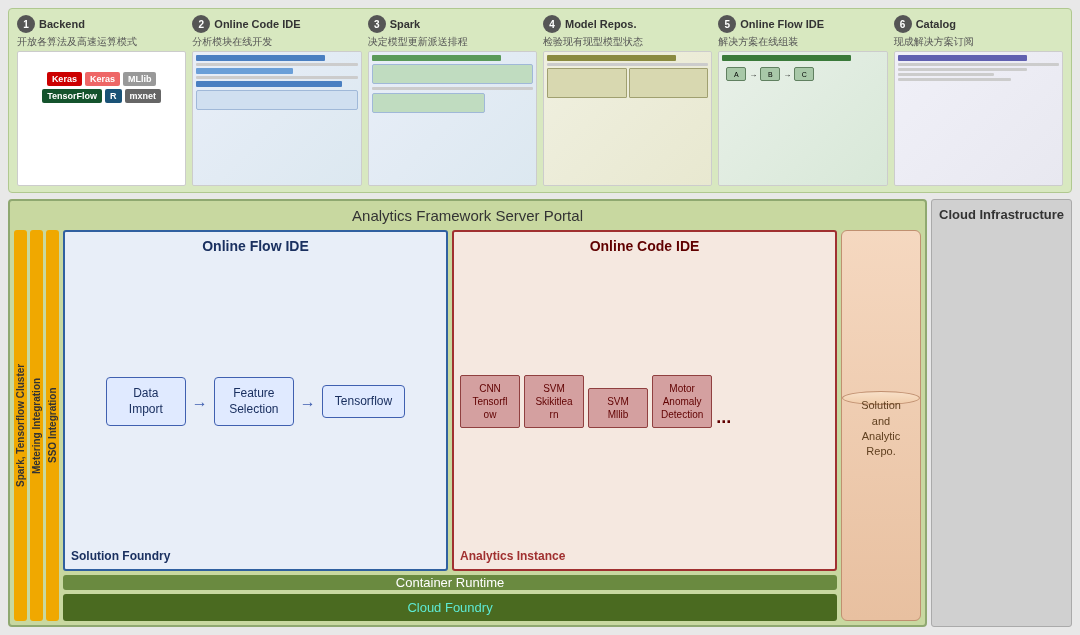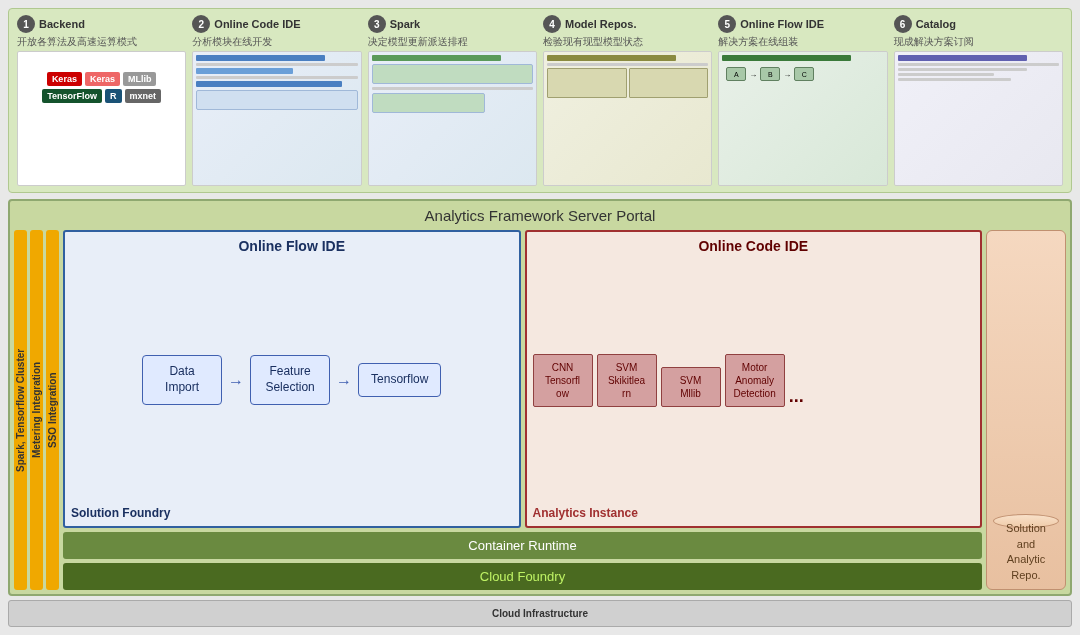--- a/index.html
+++ b/index.html
@@ -111,21 +111,21 @@
       background: #d0dff0;
       border: 1px solid #a0b8d8;
       border-radius: 2px;
       margin: 1px 0;
     }
 
     
     .main-section {
       flex: 1;
       display: flex;
-      flex-direction: column;
+      flex-direction: row;
       gap: 4px;
     }
 
     .analytics-portal-wrapper {
       flex: 1;
       background: #c8d8a0;
       border: 2px solid #8fa870;
       border-radius: 4px;
       display: flex;
       flex-direction: column;
@@ -329,25 +329,25 @@
     }
 
     .repo-cylinder {
       flex: 1;
       background: linear-gradient(180deg, #f5d8c0 0%, #e8c0a0 100%);
       border: 1.5px solid #c09070;
       border-radius: 6px;
       display: flex;
       flex-direction: column;
       align-items: center;
-      justify-content: flex-end;
+      justify-content: center;
       text-align: center;
       font-size: 11px;
       color: #604020;
-      padding: 6px;
+      padding: 0;
       line-height: 1.4;
     }
 
     .repo-cylinder-top {
       width: 100%;
       height: 14px;
       background: linear-gradient(180deg, #f8e0c8 0%, #f0ccaa 100%);
       border: 1.5px solid #c09070;
       border-radius: 50%;
       margin-bottom: -7px;
@@ -365,43 +365,42 @@
       display: flex;
       align-items: center;
       justify-content: center;
     }
 
     
     .container-runtime-bar {
       background: #6a8a40;
       color: white;
       text-align: center;
+      border-radius: 3px;
+      font-size: 13px;
+    }
+
+    
+    .cloud-foundry-bar {
+      background: #4a6a20;
+      color: #5eead4;
+      text-align: center;
       padding: 6px;
       border-radius: 3px;
       font-size: 13px;
     }
 
     
-    .cloud-foundry-bar {
-      background: #4a6a20;
-      color: #bef264;
-      text-align: center;
-      padding: 6px;
-      border-radius: 3px;
-      font-size: 13px;
-    }
-
-    
     .cloud-infra-bar {
       background: #d0d0d0;
       border: 1px solid #aaa;
       text-align: center;
       padding: 7px;
       border-radius: 3px;
-      font-size: 10px;
+      font-size: 13px;
       font-weight: bold;
       color: #333;
       flex-shrink: 0;
     }
 
     
     .backend-logos {
       display: flex;
       flex-wrap: wrap;
       gap: 3px;

